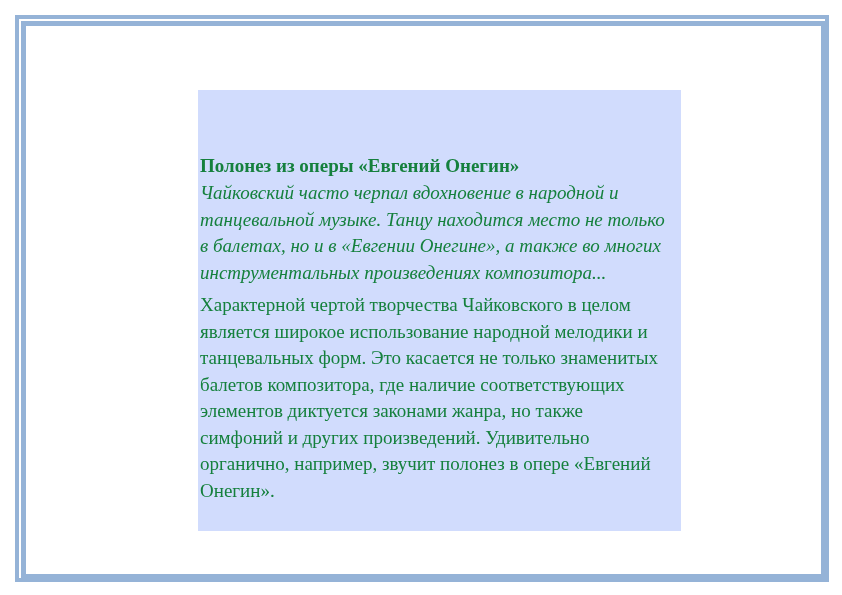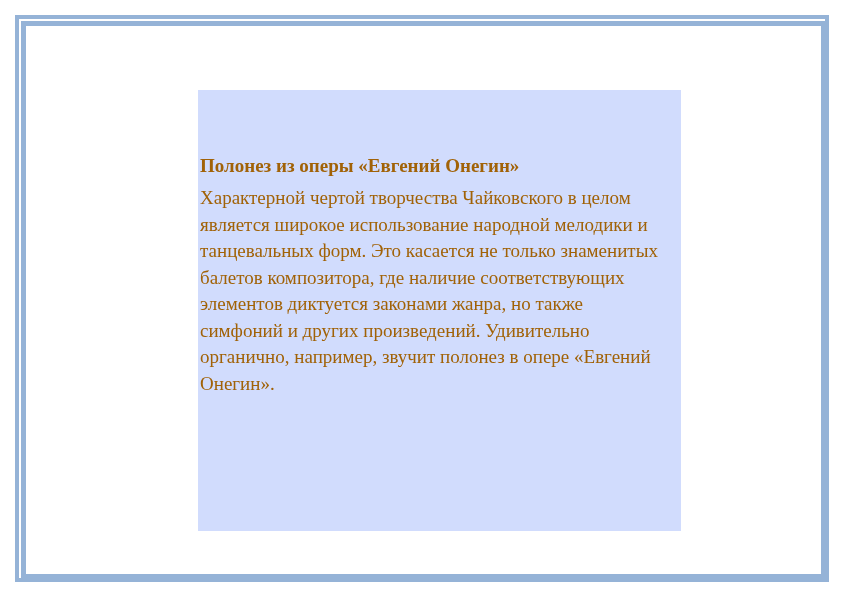--- a/index.html
+++ b/index.html
@@ -13,34 +13,35 @@
     }
     .frame-inner {
       position: absolute; left: 21px; top: 21px; width: 795px; height: 548px;
       border: 5px solid #95b3d7;
     }
     .content-box {
       position: absolute; left: 198px; top: 90px; width: 483px; height: 441px;
       background: #d1dcfd;
       box-sizing: border-box;
       padding: 63px 8px 0 2px;
-      color: #a16207;
+      color: #15803d;
     }
     .title {
       font-weight: bold; font-size: 19px; line-height: 26px; margin: 0;
     }
     .intro {
       font-style: italic; font-size: 19px; line-height: 26.5px; margin: 1px 0 0 0;
     }
     .body-text {
       font-size: 19px; line-height: 26.5px; margin: 6px 12px 0 0;
     }
   </style>
 </head>
 <body>
 
 <div class="frame-outer"></div>
 <div class="frame-inner"></div>
 
 <div class="content-box">
   <p class="title">Полонез из оперы «Евгений Онегин»</p>
+  <p class="intro">Чайковский часто черпал вдохновение в народной и танцевальной музыке. Танцу находится место не только в балетах, но и в «Евгении Онегине», а также во многих инструментальных произведениях композитора...</p>
   <p class="body-text">Характерной чертой творчества Чайковского в целом является широкое использование народной мелодики и танцевальных форм. Это касается не только знаменитых балетов композитора, где наличие соответствующих элементов диктуется законами жанра, но также симфоний и других произведений. Удивительно органично, например, звучит полонез в опере «Евгений Онегин».</p>
 </div>
 
 </body></html>

